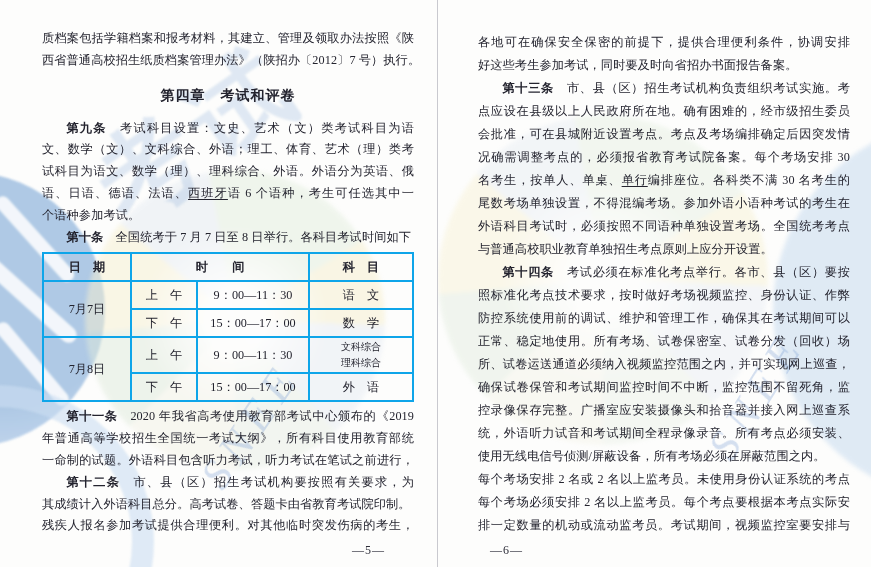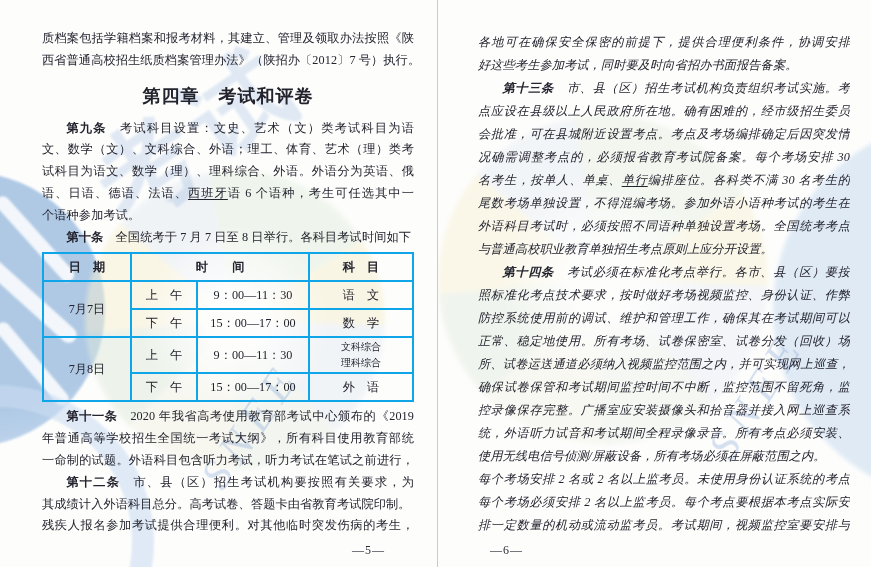--- a/index.html
+++ b/index.html
@@ -12,27 +12,27 @@
   .page-r{left:438px;width:433px;}
   .divider{position:absolute;left:437px;top:0;width:1px;height:567px;background:#c9c9cf;}
   .content{position:absolute;z-index:1;width:372px;}
   .content-l{left:42px;top:28px;}
   .content-r{left:40px;top:31px;}
   .tl{
     width:372px;height:21.8px;line-height:21.8px;font-size:12.2px;
     text-align:justify;text-align-last:justify;white-space:nowrap;overflow:hidden;
     letter-spacing:0.1px;
   }
-  .content-r .tl{height:23px;line-height:23px;font-style:italic;}
+  .content-r .tl{height:23px;line-height:23px;}
   .tl.end{text-align:left;text-align-last:left;}
   .tl.ind{text-indent:2em;}
   .b{font-weight:700;}
   .u{text-decoration:underline;text-underline-offset:2px;}
   .chapter{
-    width:372px;text-align:center;font-weight:700;font-size:18px;
+    width:372px;text-align:center;font-weight:700;font-size:14px;
     margin-top:12px;margin-bottom:10px;height:24px;line-height:24px;letter-spacing:1px;
   }
   table.sched{
     border-collapse:collapse;table-layout:fixed;width:370px;margin-top:4px;margin-bottom:4px;
     font-size:12.2px;
   }
   table.sched th,table.sched td{
     border:2px solid #0ea5e9;text-align:center;vertical-align:middle;padding:0;
     font-weight:400;
   }

